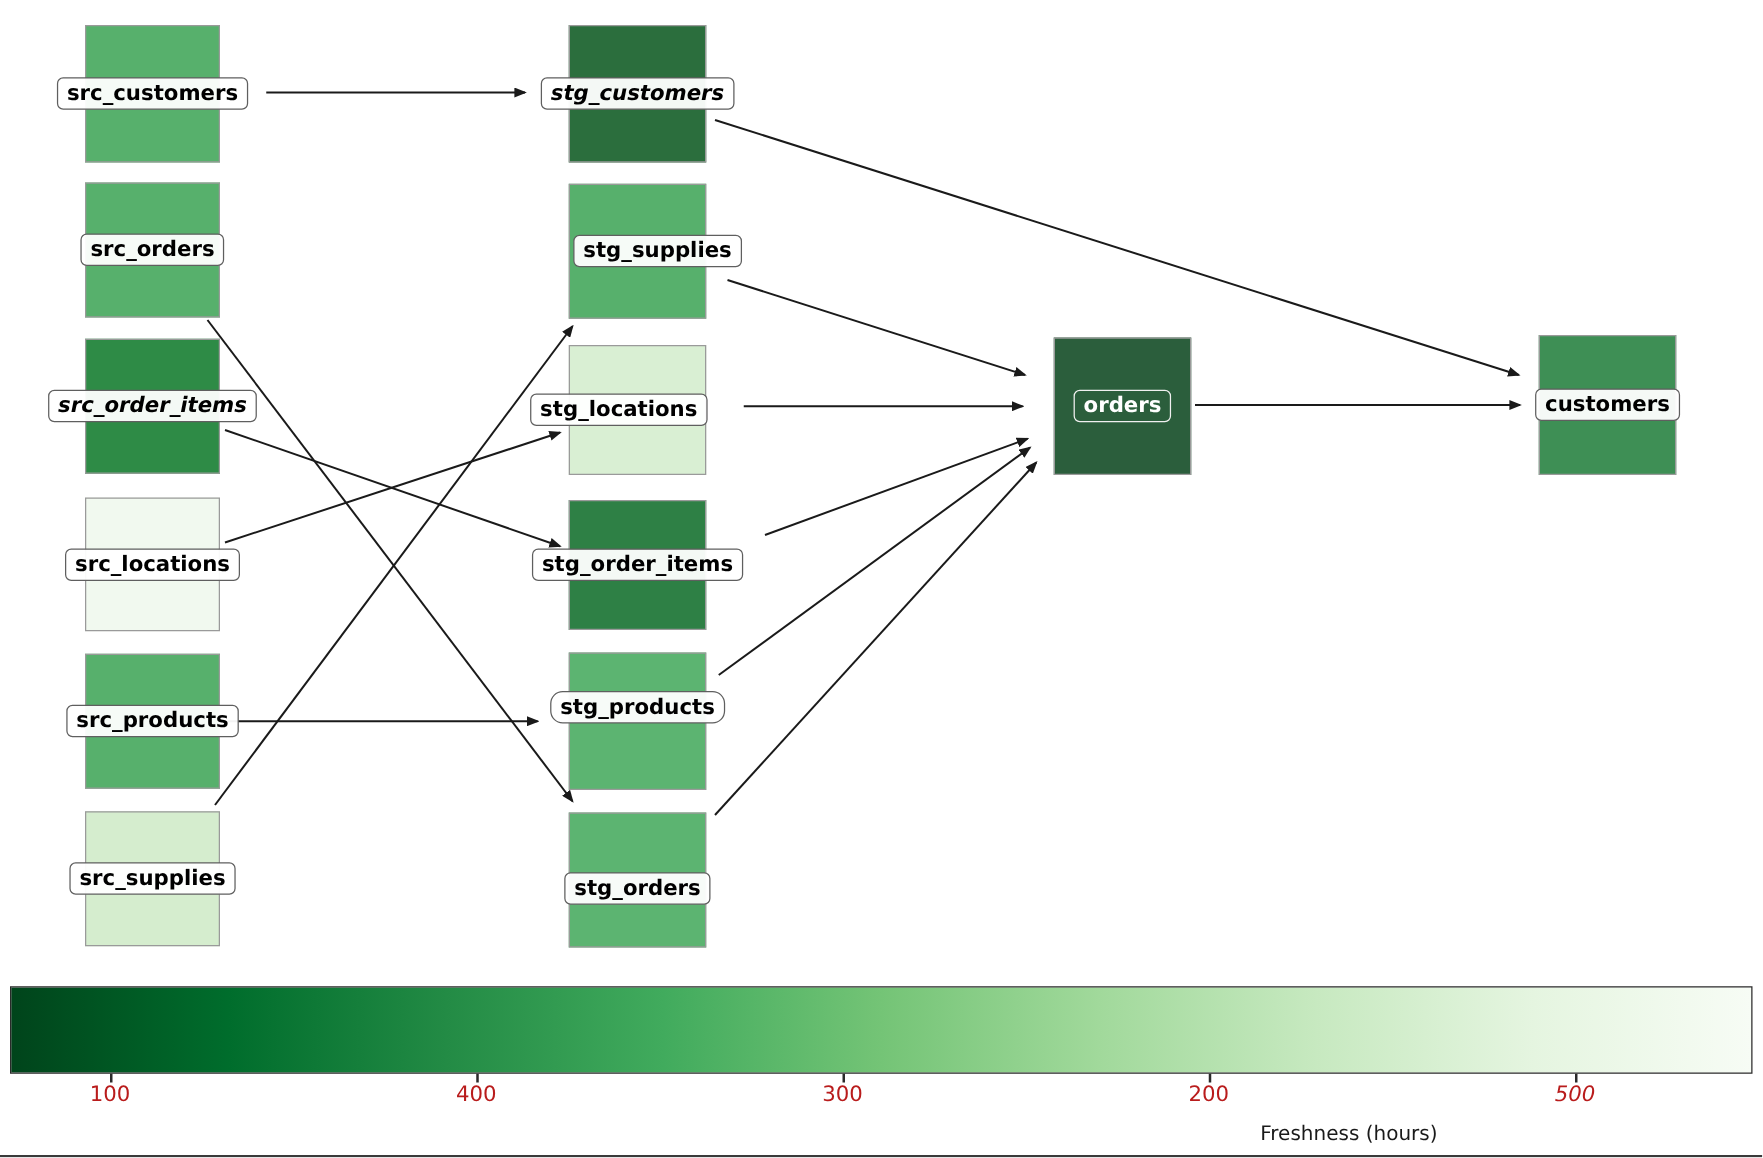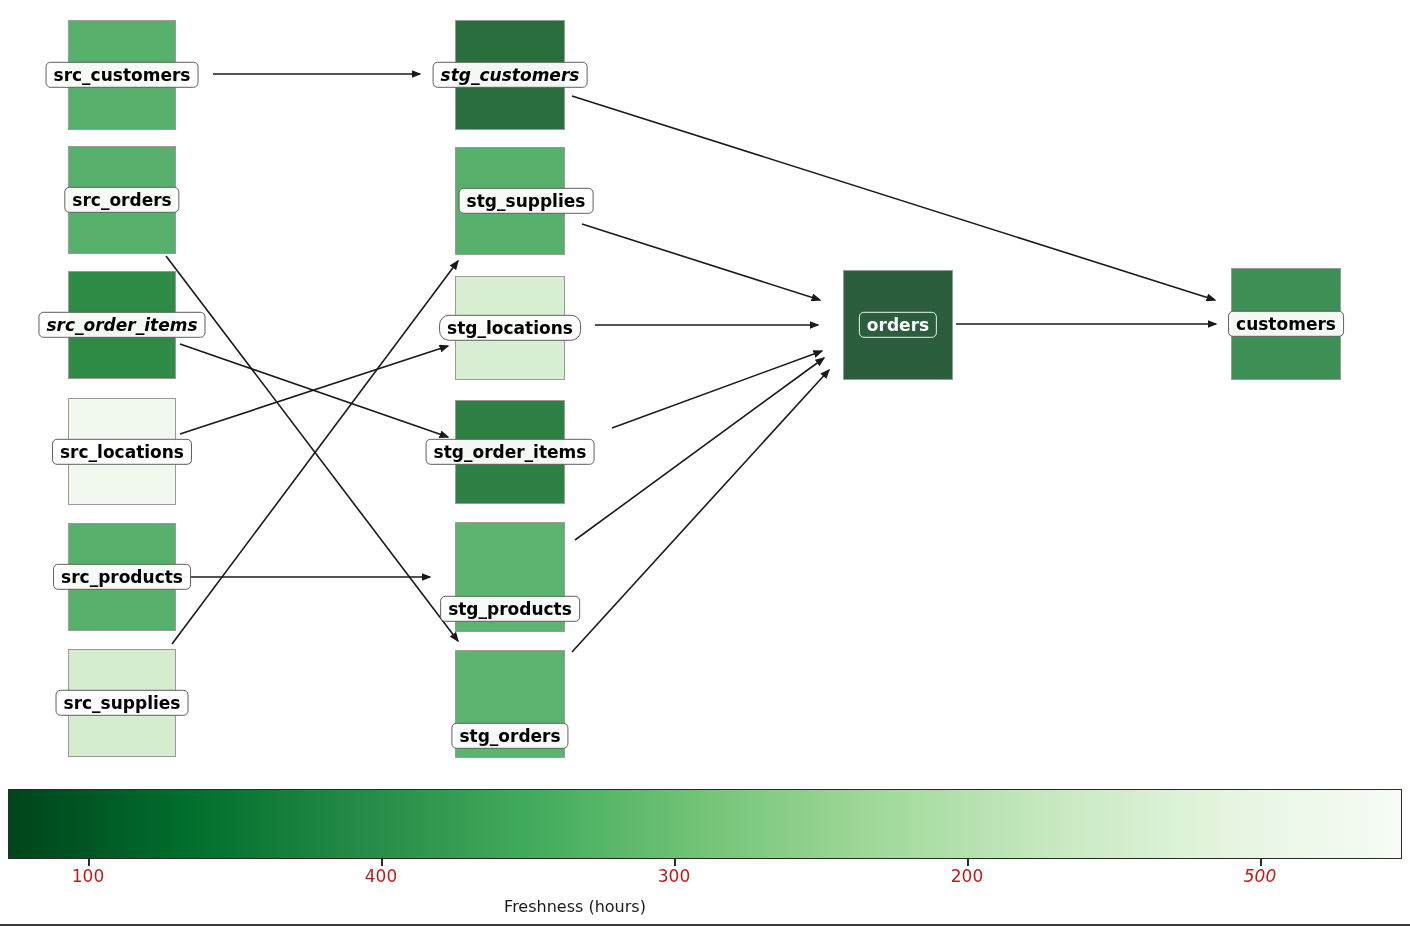--- a/index.html
+++ b/index.html
@@ -61,21 +61,21 @@
     top: 866px;
     transform: translateX(-50%);
     font-size: 17px;
     color: #b91c1c;
   }
   #colorbar-label {
     position: absolute;
     top: 897px;
     left: 0;
     width: 1150px;
-    text-align: center;
+    text-align: right;
     font-size: 16px;
     color: #1a1a1a;
   }
   #bottom-border {
     position: absolute;
     left: 0;
     top: 924px;
     width: 1410px;
     height: 1.5px;
     background: #3a3a3a;
@@ -127,24 +127,24 @@
     </div>
   <div id="labels-layer">
       <div class="node-label" style="left: 122px; top: 75px;">src_customers</div>
       <div class="node-label" style="left: 122px; top: 200px;">src_orders</div>
       <div class="node-label" style="left: 122px; top: 325px; font-style: italic;">src_order_items</div>
       <div class="node-label" style="left: 122px; top: 451.5px;">src_locations</div>
       <div class="node-label" style="left: 122px; top: 577px;">src_products</div>
       <div class="node-label" style="left: 122px; top: 703px;">src_supplies</div>
       <div class="node-label" style="left: 510px; top: 75px; font-style: italic;">stg_customers</div>
       <div class="node-label" style="left: 510px; top: 201px; margin-left: 16px;">stg_supplies</div>
-      <div class="node-label" style="left: 510px; top: 328px; border-radius: 10px;">stg_locations</div>
+      <div class="node-label" style="left: 495px; top: 328px;">stg_locations</div>
       <div class="node-label" style="left: 510px; top: 452px;">stg_order_items</div>
-      <div class="node-label" style="left: 510px; top: 609px;">stg_products</div>
-      <div class="node-label" style="left: 510px; top: 736px;">stg_orders</div>
+      <div class="node-label" style="left: 510px; top: 566px; border-radius: 10px;">stg_products</div>
+      <div class="node-label" style="left: 510px; top: 711px;">stg_orders</div>
       <div class="node-label" style="left: 898px; top: 325px; color: rgb(255, 255, 255); background: rgba(255, 255, 255, 0); border-color: rgb(240, 240, 240);">orders</div>
       <div class="node-label" style="left: 1286px; top: 324px;">customers</div>
     </div>
 
   <div id="colorbar" style="background: linear-gradient(to right, rgb(0, 68, 27), rgb(0, 109, 44), rgb(35, 139, 69), rgb(65, 171, 93), rgb(116, 196, 118), rgb(161, 217, 155), rgb(199, 233, 192), rgb(229, 245, 224), rgb(247, 252, 245));"></div>
   <div id="ticks-layer">
       <div class="cb-tick" style="left: 88px;"></div>
       <div class="cb-tick-label" style="left: 88px;">100</div>
       <div class="cb-tick" style="left: 381px;"></div>
       <div class="cb-tick-label" style="left: 381px;">400</div>

